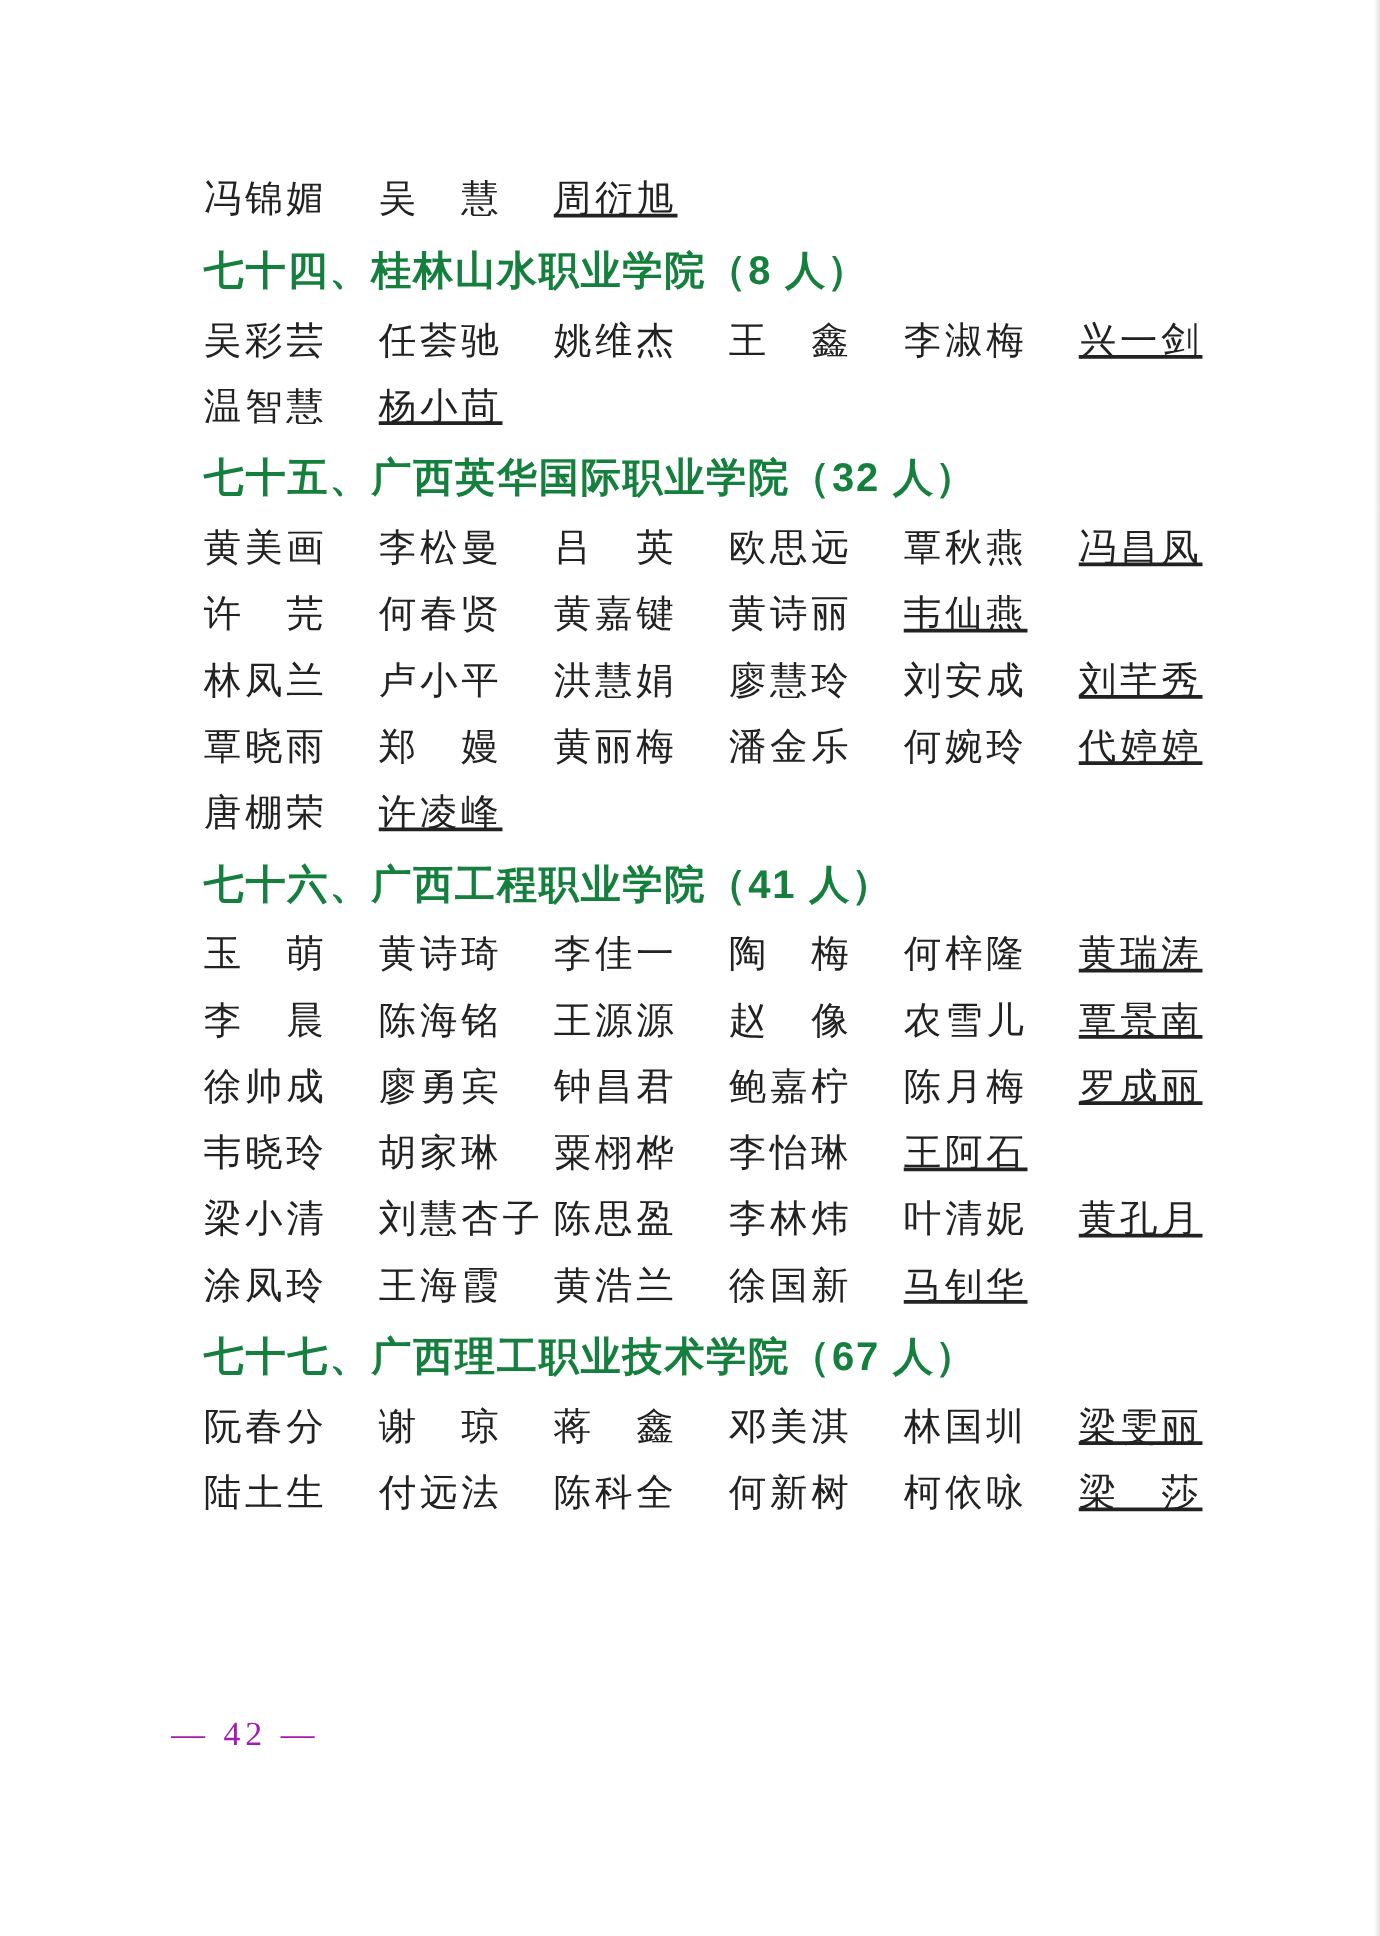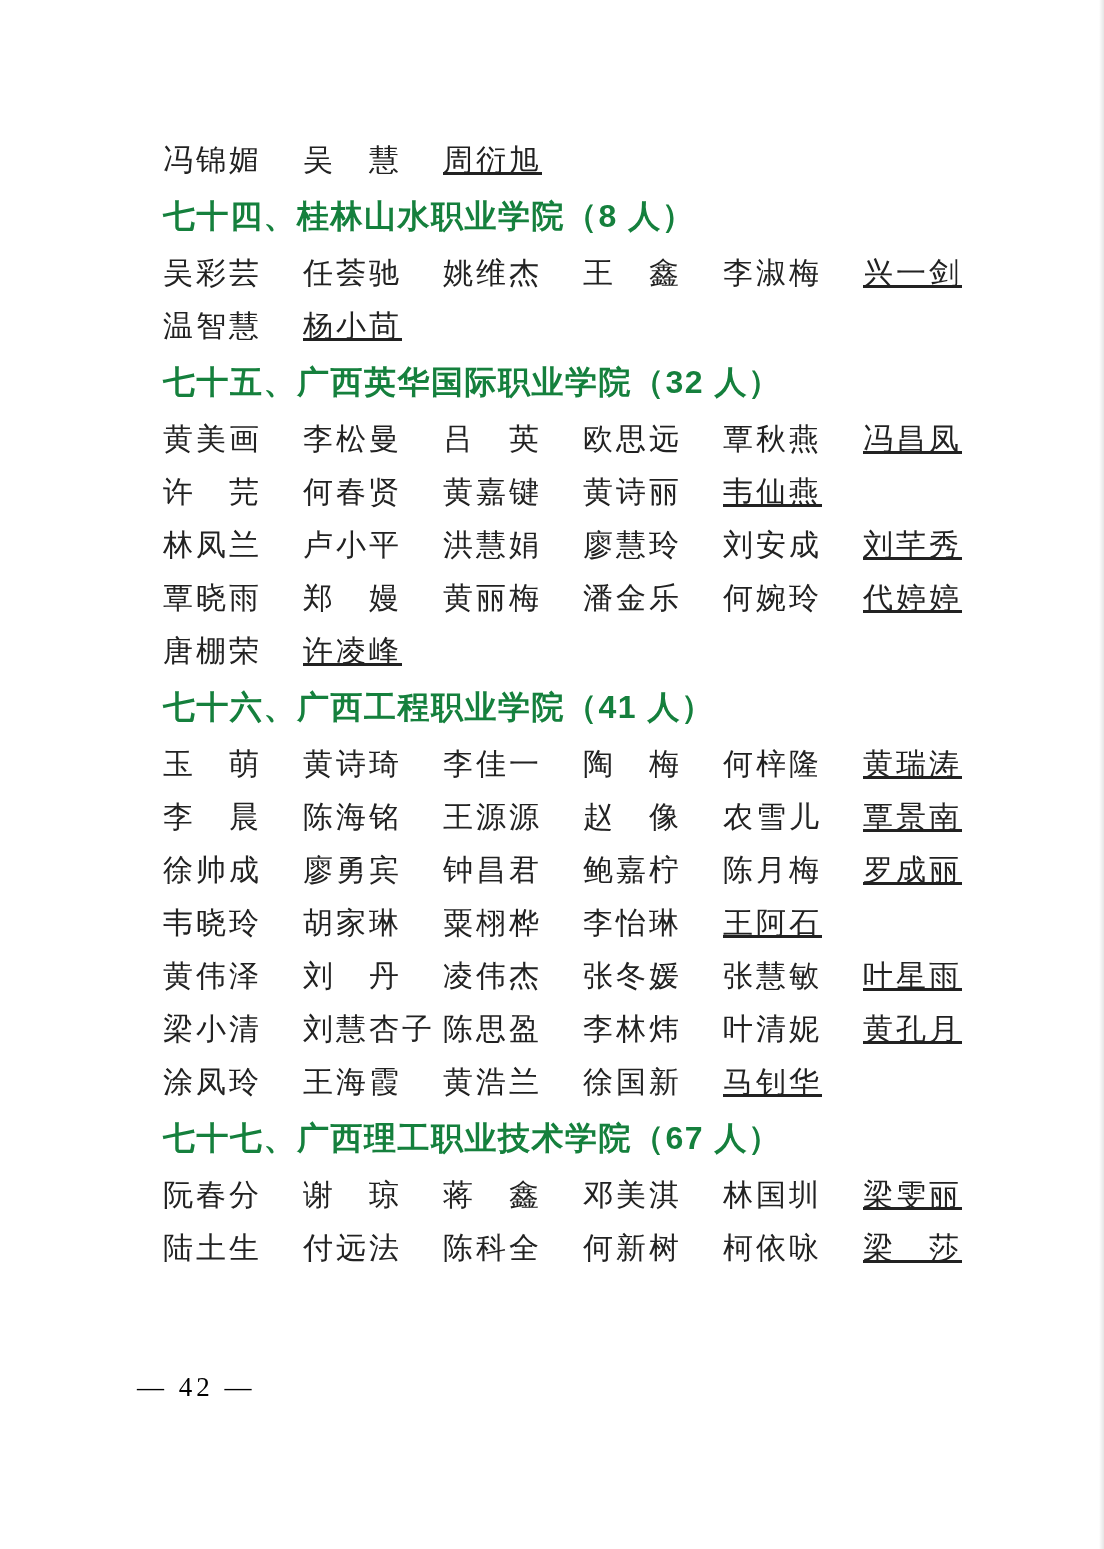--- a/index.html
+++ b/index.html
@@ -55,21 +55,21 @@
     letter-spacing: 1.5px;
     color: #15803d;
     white-space: nowrap;
   }
   .page-number {
     position: absolute;
     left: 137px;
     top: 1372px;
     font-size: 27px;
     letter-spacing: 4px;
-    color: #000000;
+    color: #a21caf;
     font-family: "Liberation Serif", "DejaVu Serif", serif;
   }
 </style>
 </head>
 <body>
 
 <div class="page">
   <div class="doc-content">
       <div class="name-row">
         <span class="name-cell">冯锦媚</span>
@@ -151,28 +151,20 @@
         <span class="name-cell">罗成丽</span>
       </div>
       <div class="name-row">
         <span class="name-cell">韦晓玲</span>
         <span class="name-cell">胡家琳</span>
         <span class="name-cell">粟栩桦</span>
         <span class="name-cell">李怡琳</span>
         <span class="name-cell">王阿石</span>
       </div>
       <div class="name-row">
-        <span class="name-cell">黄伟泽</span>
-        <span class="name-cell">刘　丹</span>
-        <span class="name-cell">凌伟杰</span>
-        <span class="name-cell">张冬媛</span>
-        <span class="name-cell">张慧敏</span>
-        <span class="name-cell">叶星雨</span>
-      </div>
-      <div class="name-row">
         <span class="name-cell">梁小清</span>
         <span class="name-cell">刘慧杏子</span>
         <span class="name-cell">陈思盈</span>
         <span class="name-cell">李林炜</span>
         <span class="name-cell">叶清妮</span>
         <span class="name-cell">黄孔月</span>
       </div>
       <div class="name-row">
         <span class="name-cell">涂凤玲</span>
         <span class="name-cell">王海霞</span>

